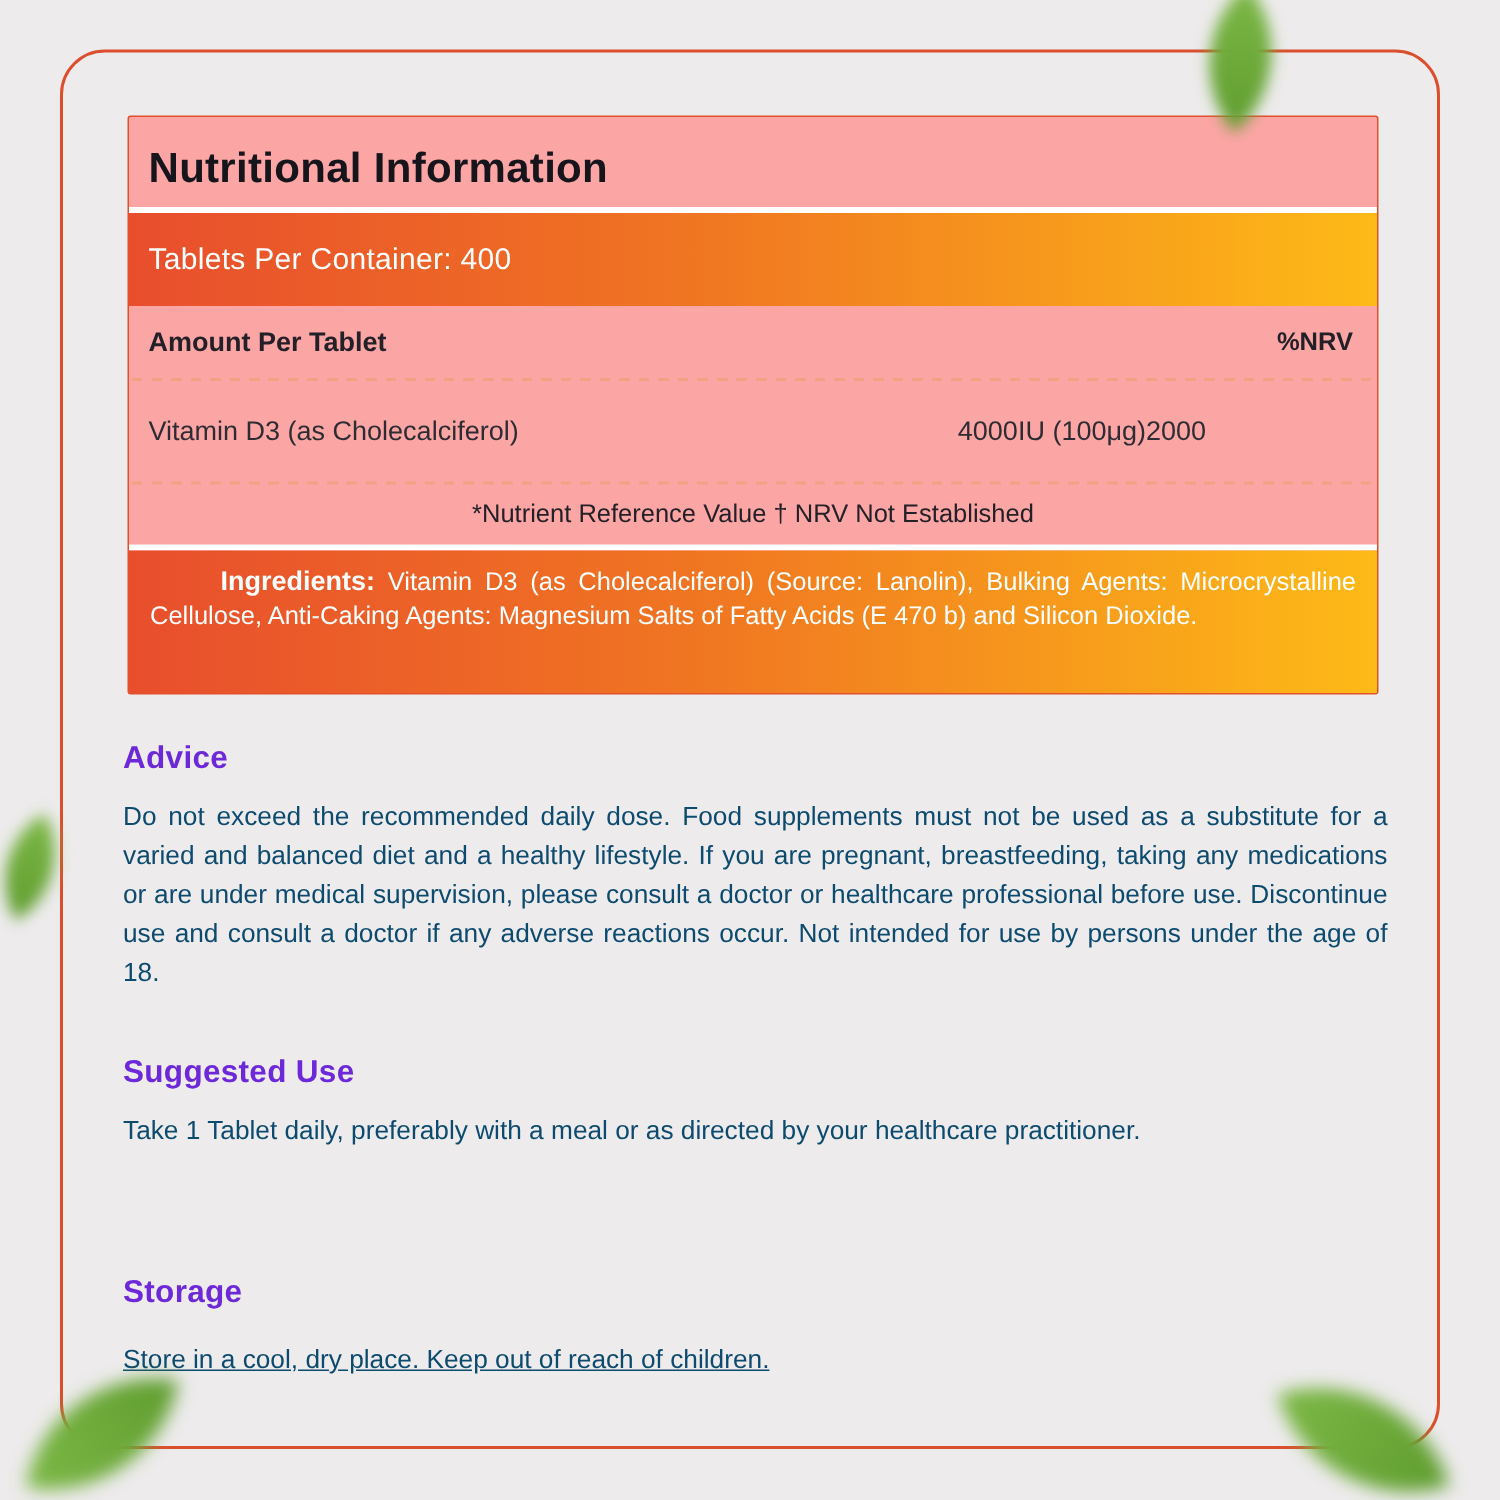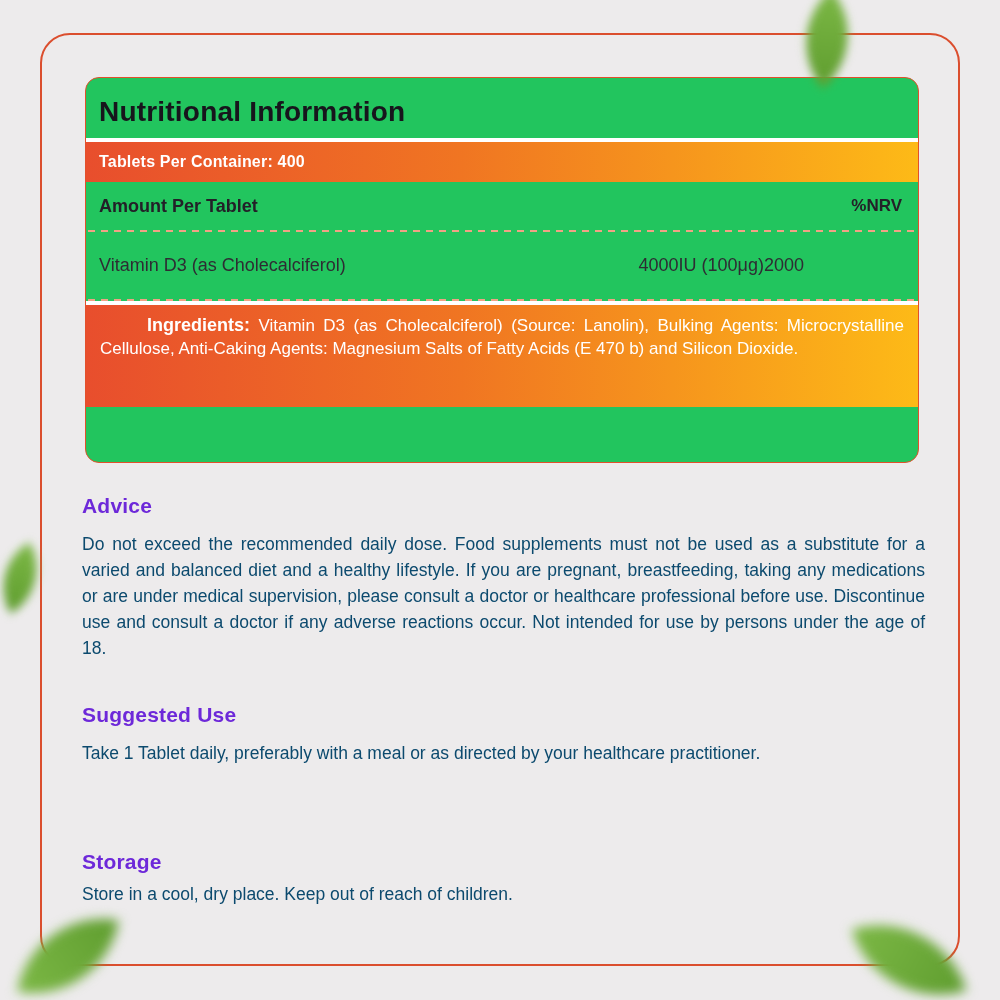--- a/index.html
+++ b/index.html
@@ -24,32 +24,32 @@
   .leaf-tr{width:70px;height:70px;left:792px;top:4px;transform:rotate(50deg);}
   .leaf-lm{width:52px;height:52px;left:-6px;top:552px;transform:rotate(60deg);}
   .leaf-bl{width:88px;height:88px;left:24px;top:912px;transform:rotate(-80deg);filter:blur(6px);}
   .leaf-br{width:92px;height:92px;left:863px;top:914px;transform:rotate(-17deg);filter:blur(6px);}
 
   .content{position:absolute;left:0;top:0;width:1000px;z-index:2;}
 
   
   .panel{
     position:absolute;left:85px;top:77px;width:834px;height:386px;
-    background:#22c55e;border:1.5px solid #e2502c;border-radius:14px;
+    background:#fca5a5;border:1.5px solid #e2502c;border-radius:2px;
     overflow:hidden;box-sizing:border-box;
   }
   .panel-title{
     height:52px;padding:8px 16px 0 13px;display:flex;align-items:center;
     font-size:28px;font-weight:700;color:#17151c;letter-spacing:.2px;
   }
   .white-gap{height:4px;background:#ffffff;}
   .orange-bar{
-    height:40px;display:flex;align-items:center;padding:0 16px 0 13px;
+    height:62px;display:flex;align-items:center;padding:0 16px 0 13px;
     background:linear-gradient(90deg,#e84e2d 0%,#f07522 45%,#fdba17 100%);
-    color:#ffffff;font-size:16px;font-weight:700;letter-spacing:.2px;
+    color:#ffffff;font-size:20px;font-weight:400;letter-spacing:.2px;
   }
   .tbl-head{
     display:flex;align-items:center;justify-content:space-between;
     height:48px;padding:0 16px 0 13px;
   }
   .tbl-head .amount{font-size:18px;font-weight:700;}
   .tbl-head .nrv{font-size:17px;font-weight:700;}
   .dash{
     height:2px;margin:0 2px;
     background:repeating-linear-gradient(90deg,#f0a285 0 7px,transparent 7px 13px);
@@ -74,21 +74,21 @@
 
   
   .sections{position:absolute;left:82px;top:463px;width:843px;}
   .sec-heading{font-size:21px;font-weight:700;color:#6d28d9;letter-spacing:.2px;}
   .sec-body{font-size:17.5px;line-height:26px;color:#0c4a6e;}
   .h-advice{margin-top:31px;}
   .b-advice{margin-top:13px;text-align:justify;}
   .h-suggested{margin-top:42px;}
   .b-suggested{margin-top:13px;}
   .h-storage{margin-top:84px;}
-  .b-storage{margin-top:7px;}
+  .b-storage{margin-top:19px;text-decoration:underline;}
 </style>
 </head>
 <body>
 
 <div class="outer-border"></div>
 
 <div class="content">
 
   <div class="panel">
     <div class="panel-title">Nutritional Information</div>
@@ -98,20 +98,21 @@
       <span class="amount">Amount Per Tablet</span>
       <span class="nrv">%NRV</span>
     </div>
     <div class="dash"></div>
     <div class="tbl-row">
       <span class="name">Vitamin D3 (as Cholecalciferol)</span>
       <span class="amt">4000IU (100μg)</span>
       <span class="nrvv">2000</span>
     </div>
     <div class="dash"></div>
+    <div class="footnote">*Nutrient Reference Value † NRV Not Established</div>
     <div class="white-gap"></div>
     <div class="ingredients"><b>Ingredients:</b><span> Vitamin D3 (as Cholecalciferol) (Source: Lanolin), Bulking Agents: Microcrystalline Cellulose, Anti-Caking Agents: Magnesium Salts of Fatty Acids (E 470 b) and Silicon Dioxide.</span></div>
   </div>
 
   <div class="sections">
     <div class="sec-heading h-advice">Advice</div>
     <div class="sec-body b-advice">Do not exceed the recommended daily dose. Food supplements must not be used as a substitute for a varied and balanced diet and a healthy lifestyle. If you are pregnant, breastfeeding, taking any medications or are under medical supervision, please consult a doctor or healthcare professional before use. Discontinue use and consult a doctor if any adverse reactions occur. Not intended for use by persons under the age of 18.</div>
     <div class="sec-heading h-suggested">Suggested Use</div>
     <div class="sec-body b-suggested">Take 1 Tablet daily, preferably with a meal or as directed by your healthcare practitioner.</div>
     <div class="sec-heading h-storage">Storage</div>

